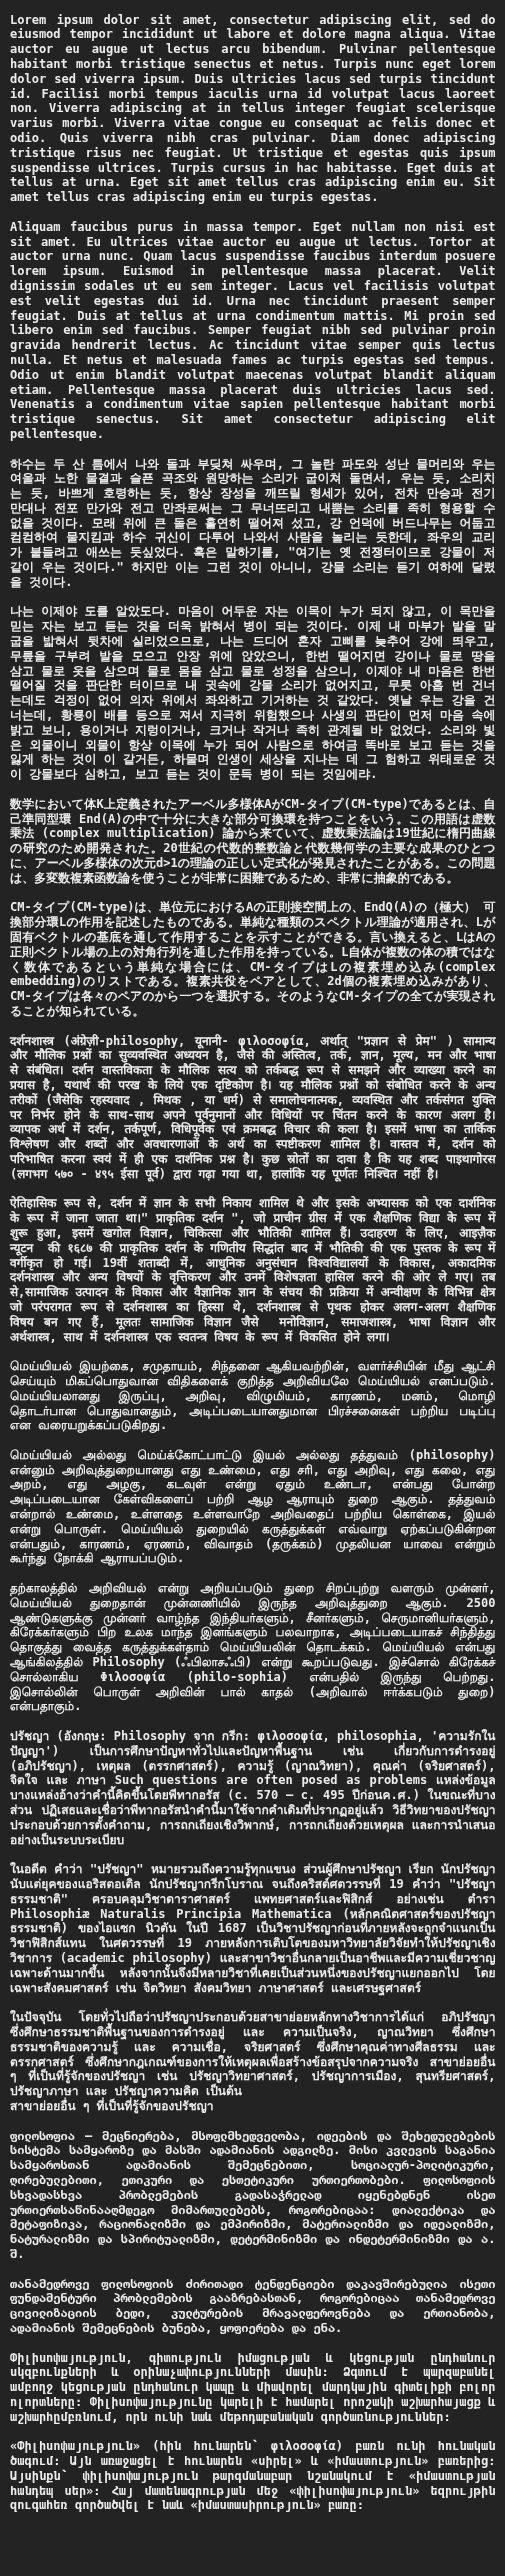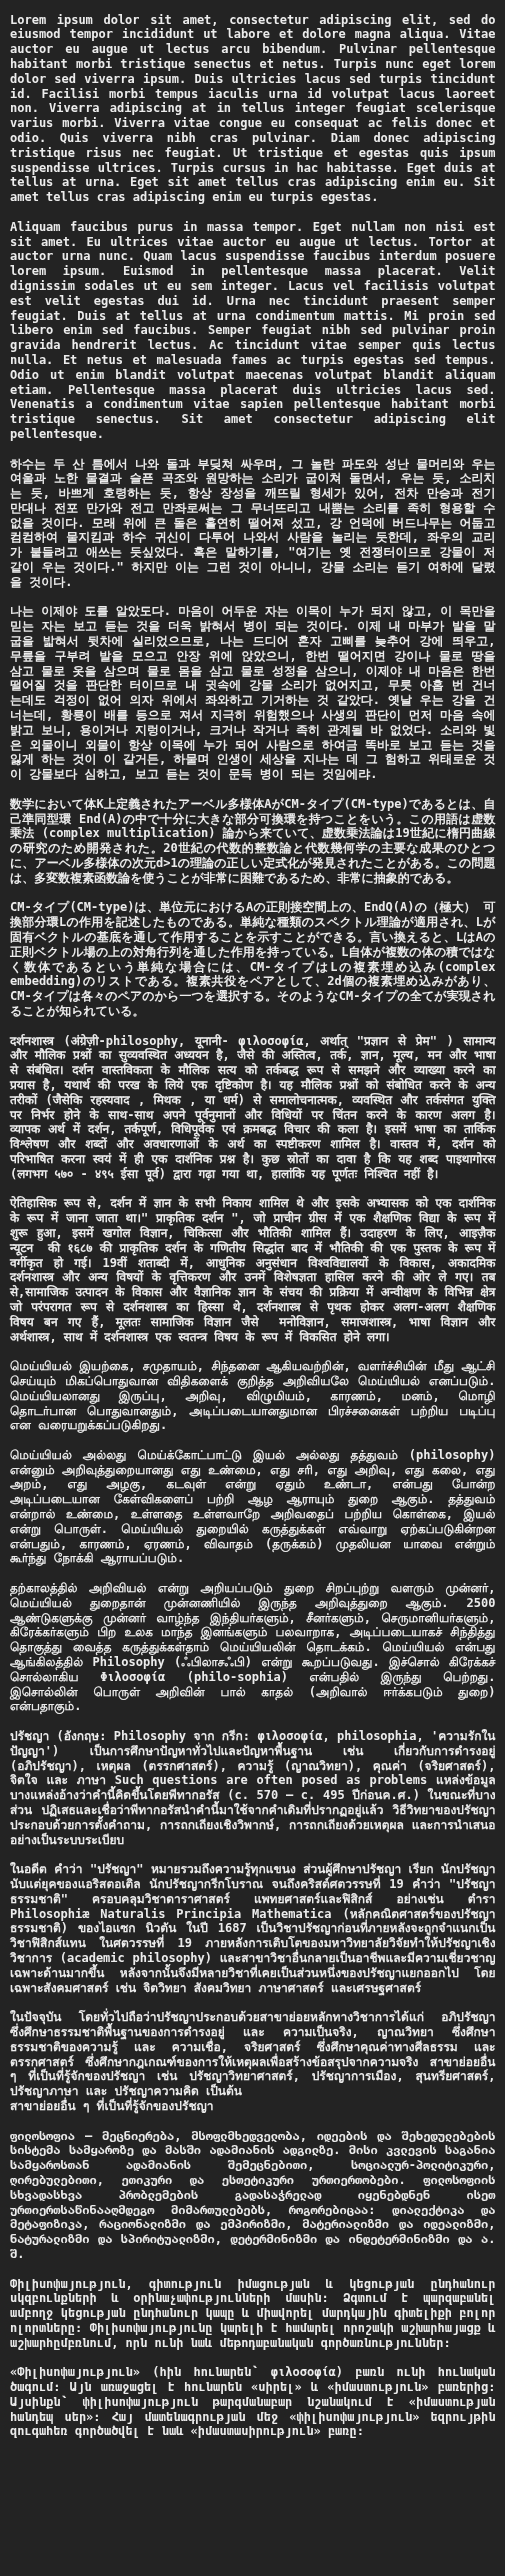--- a/index.html
+++ b/index.html
@@ -48,17 +48,18 @@
       <p class="para" lang="hi">दर्शनशास्त्र (अंग्रेज़ी-philosophy, यूनानी- φιλοσοφία, अर्थात् "प्रज्ञान से प्रेम" ) सामान्य और मौलिक प्रश्नों का सुव्यवस्थित अध्ययन है, जैसे की अस्तित्व, तर्क, ज्ञान, मूल्य, मन और भाषा से संबंधित। दर्शन वास्तविकता के मौलिक सत्य को तर्कबद्ध रूप से समझने और व्याख्या करने का प्रयास है, यथार्थ की परख के लिये एक दृष्टिकोण है। यह मौलिक प्रश्नों को संबोधित करने के अन्य तरीकों (जैसेकि रहस्यवाद , मिथक , या धर्म) से समालोचनात्मक, व्यवस्थित और तर्कसंगत युक्ति पर निर्भर होने के साथ-साथ अपने पूर्वनुमानों और विधियों पर चिंतन करने के कारण अलग है। व्यापक अर्थ में दर्शन, तर्कपूर्ण, विधिपूर्वक एवं क्रमबद्ध विचार की कला है। इसमें भाषा का तार्किक विश्लेषण और शब्दों और अवधारणाओं के अर्थ का स्पष्टीकरण शामिल है। वास्तव में, दर्शन को परिभाषित करना स्वयं में ही एक दार्शनिक प्रश्न है। कुछ स्रोतों का दावा है कि यह शब्द पाइथागोरस (लगभग ५७० - ४९५ ईसा पूर्व) द्वारा गढ़ा गया था, हालांकि यह पूर्णतः निश्चित नहीं है।</p>
       <p class="para" lang="hi">ऐतिहासिक रूप से, दर्शन में ज्ञान के सभी निकाय शामिल थे और इसके अभ्यासक को एक दार्शनिक के रूप में जाना जाता था।" प्राकृतिक दर्शन ", जो प्राचीन ग्रीस में एक शैक्षणिक विद्या के रूप में शुरू हुआ, इसमें खगोल विज्ञान, चिकित्सा और भौतिकी शामिल हैं। उदाहरण के लिए, आइज़ैक न्यूटन  की १६८७ की प्राकृतिक दर्शन के गणितीय सिद्धांत बाद में भौतिकी की एक पुस्तक के रूप में वर्गीकृत हो गई। 19वीं शताब्दी में, आधुनिक अनुसंधान विश्वविद्यालयों के विकास, अकादमिक दर्शनशास्त्र और अन्य विषयों के वृत्तिकरण और उनमें विशेषज्ञता हासिल करने की ओर ले गए। तब से,सामाजिक उत्पादन के विकास और वैज्ञानिक ज्ञान के संचय की प्रक्रिया में अन्वीक्षण के विभिन्न क्षेत्र जो परंपरागत रूप से दर्शनशास्त्र का हिस्सा थे, दर्शनशास्त्र से पृथक होकर अलग-अलग शैक्षणिक विषय बन गए हैं, मूलतः सामाजिक विज्ञान जैसे  मनोविज्ञान, समाजशास्त्र, भाषा विज्ञान और अर्थशास्त्र, साथ में दर्शनशास्त्र एक स्वतन्त्र विषय के रूप में विकसित होने लगा।</p>
       <p class="para" lang="ta">மெய்யியல் இயற்கை, சமுதாயம், சிந்தனை ஆகியவற்றின், வளர்ச்சியின் மீது ஆட்சி செய்யும் மிகப்பொதுவான விதிகளைக் குறித்த அறிவியலே மெய்யியல் எனப்படும். மெய்யியலானது இருப்பு, அறிவு, விழுமியம், காரணம், மனம், மொழி தொடர்பான பொதுவானதும், அடிப்படையானதுமான பிரச்சனைகள் பற்றிய படிப்பு என வரையறுக்கப்படுகிறது.</p>
       <p class="para" lang="ta">மெய்யியல் அல்லது மெய்க்கோட்பாட்டு இயல் அல்லது தத்துவம் (philosophy) என்னும் அறிவுத்துறையானது எது உண்மை, எது சரி, எது அறிவு, எது கலை, எது அறம், எது அழகு, கடவுள் என்று ஏதும் உண்டா, என்பது போன்ற அடிப்படையான கேள்விகளைப் பற்றி ஆழ ஆராயும் துறை ஆகும். தத்துவம் என்றால் உண்மை, உள்ளதை உள்ளவாறே அறிவதைப் பற்றிய கொள்கை, இயல் என்று பொருள். மெய்யியல் துறையில் கருத்துக்கள் எவ்வாறு ஏற்கப்படுகின்றன என்பதும், காரணம், ஏரணம், விவாதம் (தருக்கம்) முதலியன யாவை என்றும் கூர்ந்து நோக்கி ஆராயப்படும்.</p>
       <p class="para" lang="ta">தற்காலத்தில் அறிவியல் என்று அறியப்படும் துறை சிறப்புற்று வளரும் முன்னர், மெய்யியல் துறைதான் முன்னணியில் இருந்த அறிவுத்துறை ஆகும். 2500 ஆண்டுகளுக்கு முன்னர் வாழ்ந்த இந்தியர்களும், சீனர்களும், செருமானியர்களும், கிரேக்கர்களும் பிற உலக மாந்த இனங்களும் பலவாறாக, அடிப்படையாகச் சிந்தித்து தொகுத்து வைத்த கருத்துக்கள்தாம் மெய்யியலின் தொடக்கம். மெய்யியல் என்பது ஆங்கிலத்தில் Philosophy (ஃபிலாசஃபி) என்று கூறப்படுவது. இச்சொல் கிரேக்கச் சொல்லாகிய Φιλοσοφία (philo-sophia) என்பதில் இருந்து பெற்றது. இசொல்லின் பொருள் அறிவின் பால் காதல் (அறிவால் ஈர்க்கபடும் துறை) என்பதாகும்.</p>
       <p class="para" lang="th">ปรัชญา (อังกฤษ: Philosophy จาก กรีก: φιλοσοφία, philosophia, 'ความรักในปัญญา') เป็นการศึกษาปัญหาทั่วไปและปัญหาพื้นฐาน เช่น เกี่ยวกับการดำรงอยู่ (อภิปรัชญา), เหตุผล (ตรรกศาสตร์), ความรู้ (ญาณวิทยา), คุณค่า (จริยศาสตร์), จิตใจ และ ภาษา Such questions are often posed as problems แหล่งข้อมูลบางแหล่งอ้างว่าคำนี้คิดขึ้นโดยพีทากอรัส (c. 570 – c. 495 ปีก่อนค.ศ.) ในขณะที่บางส่วน ปฏิเสธและเชื่อว่าพีทากอรัสนำคำนี้มาใช้จากคำเดิมที่ปรากฏอยู่แล้ว วิธีวิทยาของปรัชญาประกอบด้วยการตั้งคำถาม, การถกเถียงเชิงวิพากษ์, การถกเถียงด้วยเหตุผล และการนำเสนออย่างเป็นระบบระเบียบ</p>
       <p class="para" lang="th">ในอดีต คำว่า "ปรัชญา" หมายรวมถึงความรู้ทุกแขนง ส่วนผู้ศึกษาปรัชญา เรียก นักปรัชญา นับแต่ยุคของแอริสตอเติล นักปรัชญากรีกโบราณ จนถึงคริสต์ศตวรรษที่ 19 คำว่า "ปรัชญาธรรมชาติ" ครอบคลุมวิชาดาราศาสตร์ แพทยศาสตร์และฟิสิกส์ อย่างเช่น ตำรา Philosophiæ Naturalis Principia Mathematica (หลักคณิตศาสตร์ของปรัชญาธรรมชาติ) ของไอแซก นิวตัน ในปี 1687 เป็นวิชาปรัชญาก่อนที่ภายหลังจะถูกจำแนกเป็นวิชาฟิสิกส์แทน ในศตวรรษที่ 19 ภายหลังการเติบโตของมหาวิทยาลัยวิจัยทำให้ปรัชญาเชิงวิชาการ (academic philosophy) และสาขาวิชาอื่นกลายเป็นอาชีพและมีความเชี่ยวชาญเฉพาะด้านมากขึ้น หลังจากนั้นจึงมีหลายวิชาที่เคยเป็นส่วนหนึ่งของปรัชญาแยกออกไป โดยเฉพาะสังคมศาสตร์ เช่น จิตวิทยา สังคมวิทยา ภาษาศาสตร์ และเศรษฐศาสตร์</p>
       <p class="para" lang="th">ในปัจจุบัน โดยทั่วไปถือว่าปรัชญาประกอบด้วยสาขาย่อยหลักทางวิชาการได้แก่ อภิปรัชญา ซึ่งศึกษาธรรมชาติพื้นฐานของการดำรงอยู่ และ ความเป็นจริง, ญาณวิทยา ซึ่งศึกษาธรรมชาติของความรู้ และ ความเชื่อ, จริยศาสตร์ ซึ่งศึกษาคุณค่าทางศีลธรรม และ ตรรกศาสตร์ ซึ่งศึกษากฎเกณฑ์ของการให้เหตุผลเพื่อสร้างข้อสรุปจากความจริง สาขาย่อยอื่น ๆ ที่เป็นที่รู้จักของปรัชญา เช่น ปรัชญาวิทยาศาสตร์, ปรัชญาการเมือง, สุนทรียศาสตร์, ปรัชญาภาษา และ ปรัชญาความคิด เป็นต้น
 สาขาย่อยอื่น ๆ ที่เป็นที่รู้จักของปรัชญา</p>
       <p class="para" lang="ka">ფილოსოფია — მეცნიერება, მსოფლმხედველობა, იდეების და შეხედულებების სისტემა სამყაროზე და მასში ადამიანის ადგილზე. მისი კვლევის საგანია სამყაროსთან ადამიანის შემეცნებითი, სოციალურ-პოლიტიკური, ღირებულებითი, ეთიკური და ესთეტიკური ურთიერთობები. ფილოსოფიის სხვადასხვა პრობლემების გადასაჭრელად იყენებდნენ ისეთ ურთიერთსაწინააღმდეგო მიმართულებებს, როგორებიცაა: დიალექტიკა და მეტაფიზიკა, რაციონალიზმი და ემპირიზმი, მატერიალიზმი და იდეალიზმი, ნატურალიზმი და სპირიტუალიზმი, დეტერმინიზმი და ინდეტერმინიზმი და ა. შ.</p>
+      <p class="para" lang="ka">თანამედროვე ფილოსოფიის ძირითადი ტენდენციები დაკავშირებულია ისეთი ფუნდამენტური პრობლემების გააზრებასთან, როგორებიცაა თანამედროვე ცივილიზაციის ბედი, კულტურების მრავალფეროვნება და ერთიანობა, ადამიანის შემეცნების ბუნება, ყოფიერება და ენა.</p>
       <p class="para" lang="hy">Փիլիսոփայություն, գիտություն իմացության և կեցության ընդհանուր սկզբունքների և օրինաչափությունների մասին։ Ձգտում է պարզաբանել ամբողջ կեցության ընդհանուր կապը և միավորել մարդկային գիտելիքի բոլոր ոլորտները։ Փիլիսոփայությունը կարելի է համարել որոշակի աշխարհայացք և աշխարհըմբռնում, որն ունի նաև մեթոդաբանական գործառնություններ։</p>
       <p class="para" lang="hy">«Փիլիսոփայություն» (հին հունարեն՝ φιλοσοφία) բառն ունի հունական ծագում։ Այն առաջացել է հունարեն «սիրել» և «իմաստություն» բառերից։ Այսինքն՝ փիլիսոփայություն թարգմանաբար նշանակում է «իմաստության հանդեպ սեր»։ Հայ մատենագրության մեջ «փիլիսոփայություն» եզրույթին զուգահեռ գործածվել է նաև «իմաստասիրություն» բառը։</p>
     </div>
 </div>
 
 
 </body></html>

